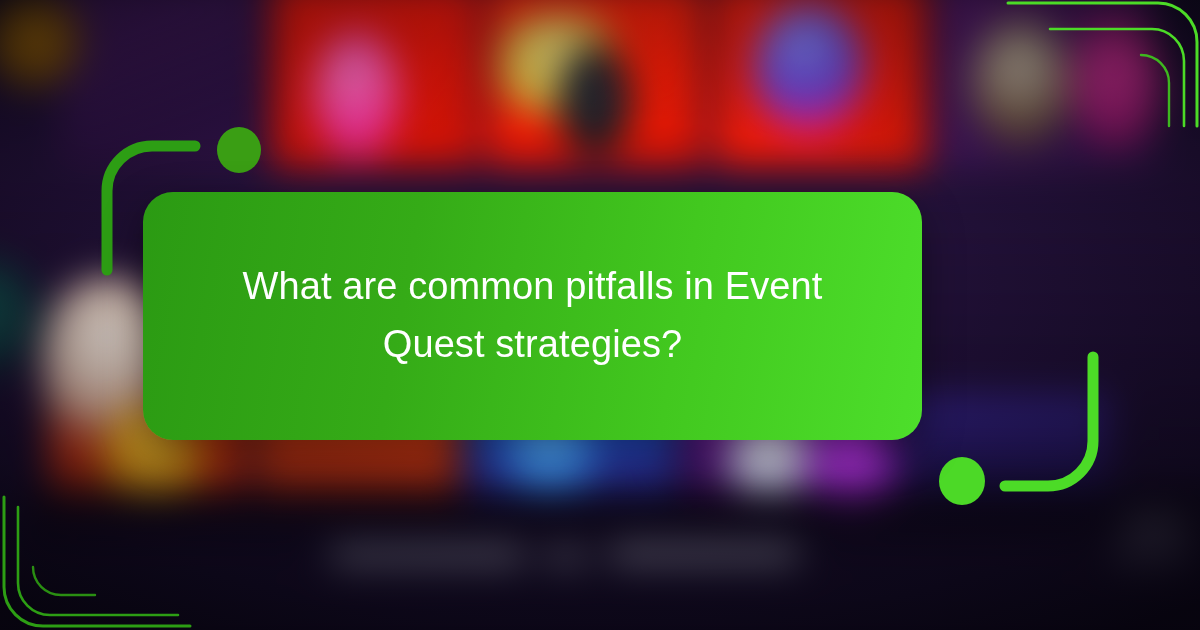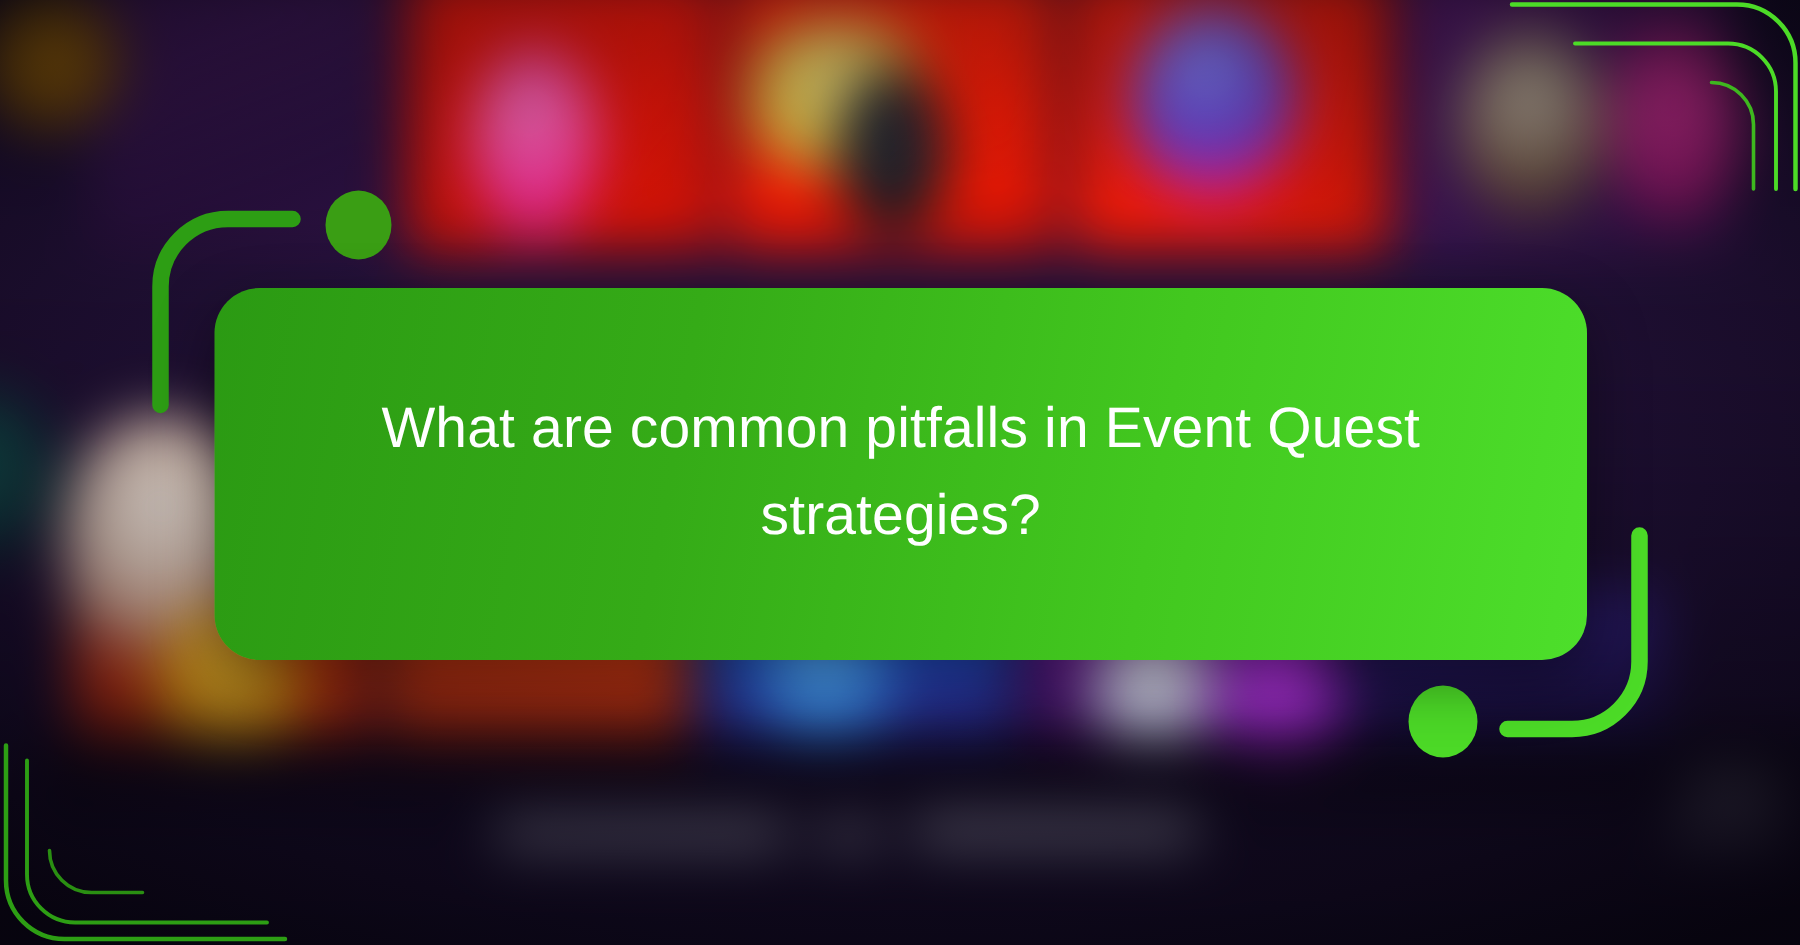--- a/index.html
+++ b/index.html
@@ -124,21 +124,21 @@
     position: absolute;
     inset: 0;
     pointer-events: none;
   }
 
   
   .card {
     position: absolute;
     left: 143px;
     top: 192px;
-    width: 915px;
+    width: 779px;
     height: 248px;
     border-radius: 30px;
     background: linear-gradient(100deg, #2b9a13 0%, #35ab17 34%, #42c81f 68%, #4ddf2b 100%);
     box-shadow: 0 14px 40px rgba(0,0,0,0.42);
     display: flex;
     align-items: center;
     justify-content: center;
     box-sizing: border-box;
     padding: 0 56px;
     z-index: 5;

